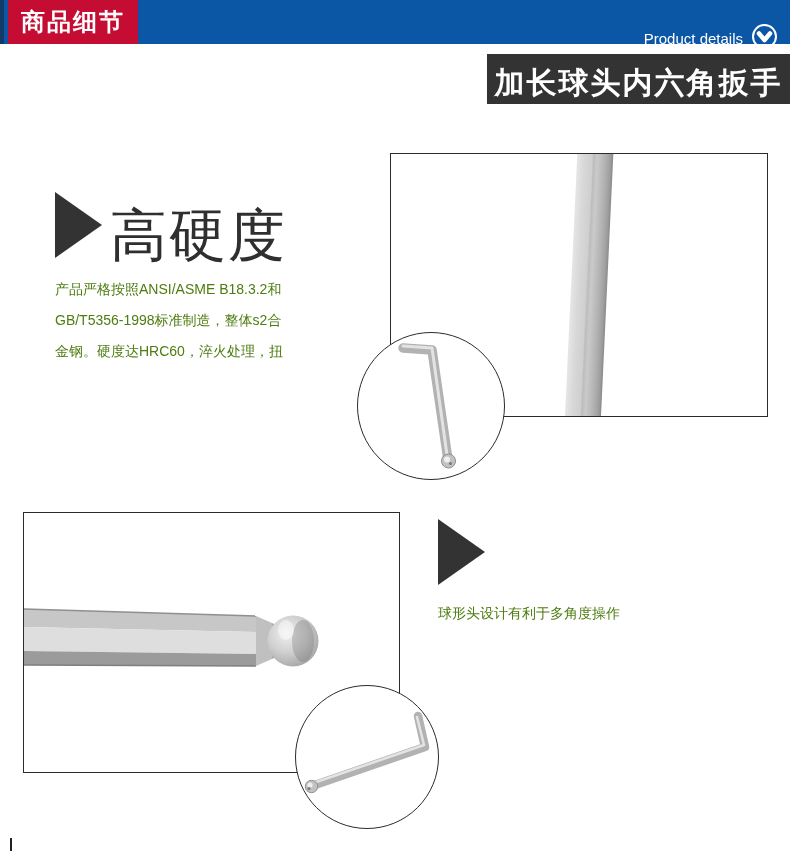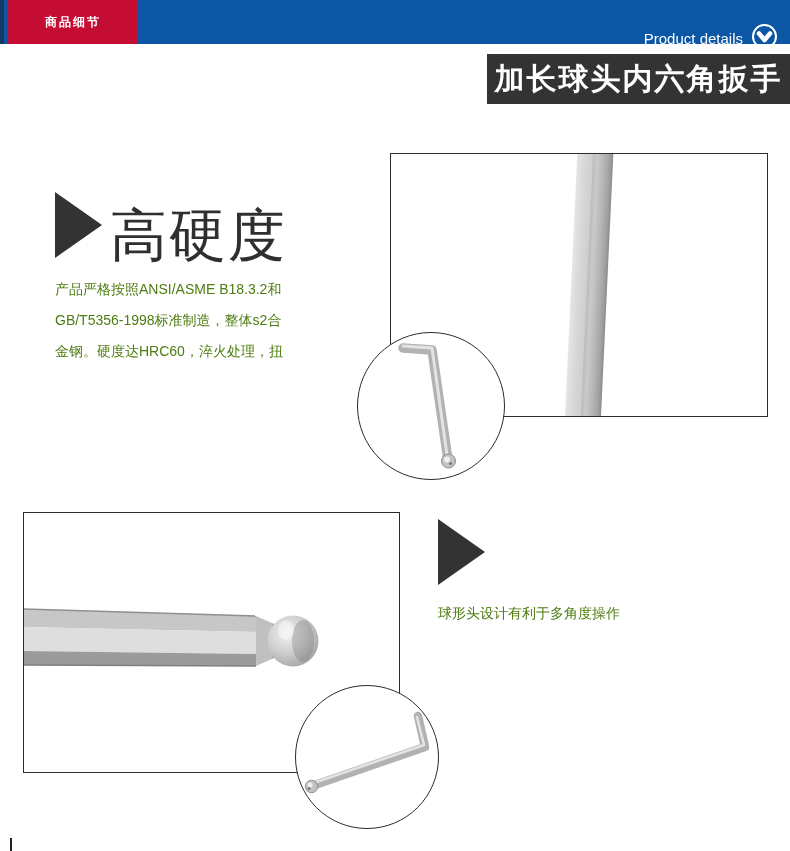--- a/index.html
+++ b/index.html
@@ -5,27 +5,27 @@
   * { margin:0; padding:0; box-sizing:border-box; }
   html,body { background:#fff; }
   body { font-family:"Liberation Sans","DejaVu Sans",sans-serif; }
   .page { position:relative; width:790px; height:851px; margin:0 auto; background:#ffffff; overflow:hidden; }
 
   
   .topbar { position:absolute; left:0; top:0; width:790px; height:44px; background:#0B57A5; }
   .topbar-edge { position:absolute; left:0; top:0; width:4px; height:44px; background:#123A66; }
   .badge { position:absolute; left:8px; top:0; width:130px; height:44px; background:#C50D34;
            display:flex; align-items:center; justify-content:center; }
-  .badge span { color:#fff; font-size:12px; font-weight:bold; letter-spacing:2px; }
+  .badge span { color:#fff; font-size:24px; font-weight:bold; letter-spacing:2px; }
   .topbar-right { position:absolute; right:12px; top:16px; height:44px; display:flex; align-items:center; gap:8px; cursor:pointer; }
   .topbar-right .lbl { color:#fff; font-size:15px; }
 
   
   .banner { position:absolute; left:487px; top:54px; width:303px; height:50px; background:#333333;
-            display:flex; align-items:center; justify-content:center; }
+            display:flex; align-items:flex-end; justify-content:center; }
   .banner span { color:#fff; font-size:30px; font-weight:bold; letter-spacing:2px; }
 
   
   .photo-box { position:absolute; background:#fff; border:1px solid #2b2b2b; overflow:hidden; z-index:1; }
   .box1 { left:390px; top:153px; width:378px; height:264px; }
   .box2 { left:23px;  top:512px; width:377px; height:261px; }
 
   .shaft-v { position:absolute; left:180px; top:-12px; width:36px; height:292px;
              transform:rotate(2.7deg);
              background:linear-gradient(90deg,#e6e6e6 0%,#d8d8d8 20%,#cfcfcf 42%,#bdbdbd 46%,#cacaca 56%,#b2b2b2 78%,#9f9f9f 92%,#8a8a8a 100%); }

